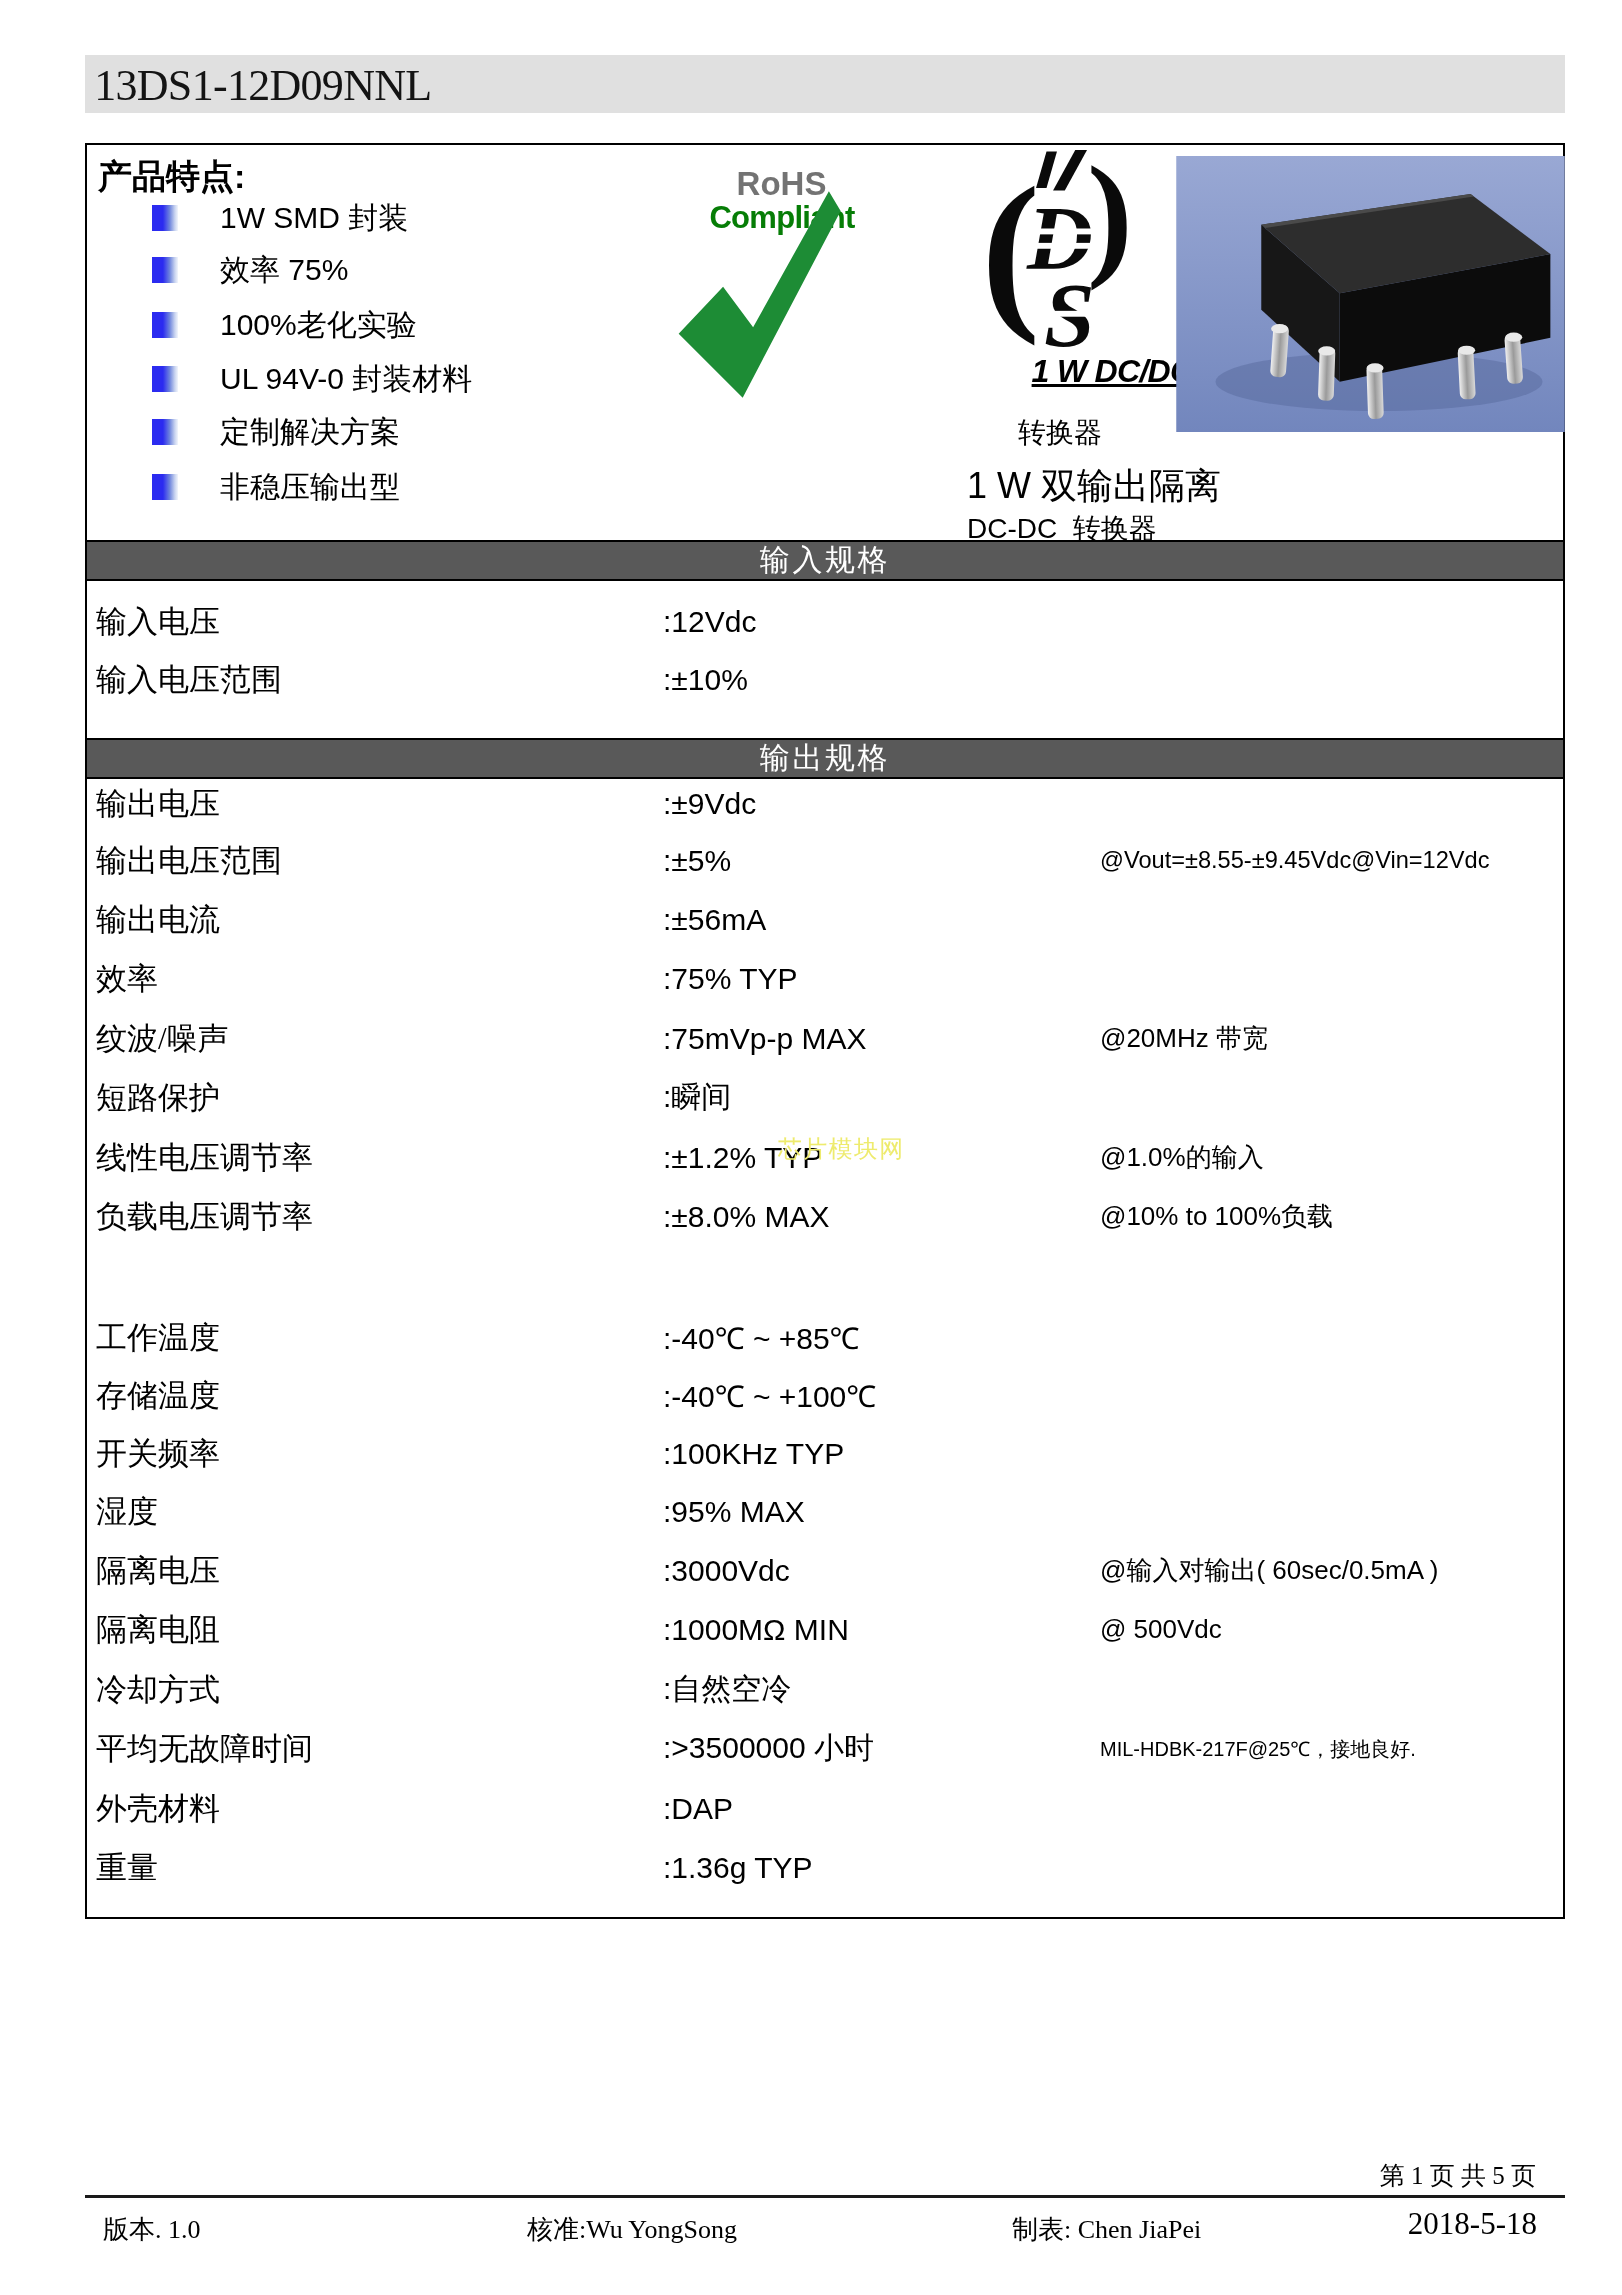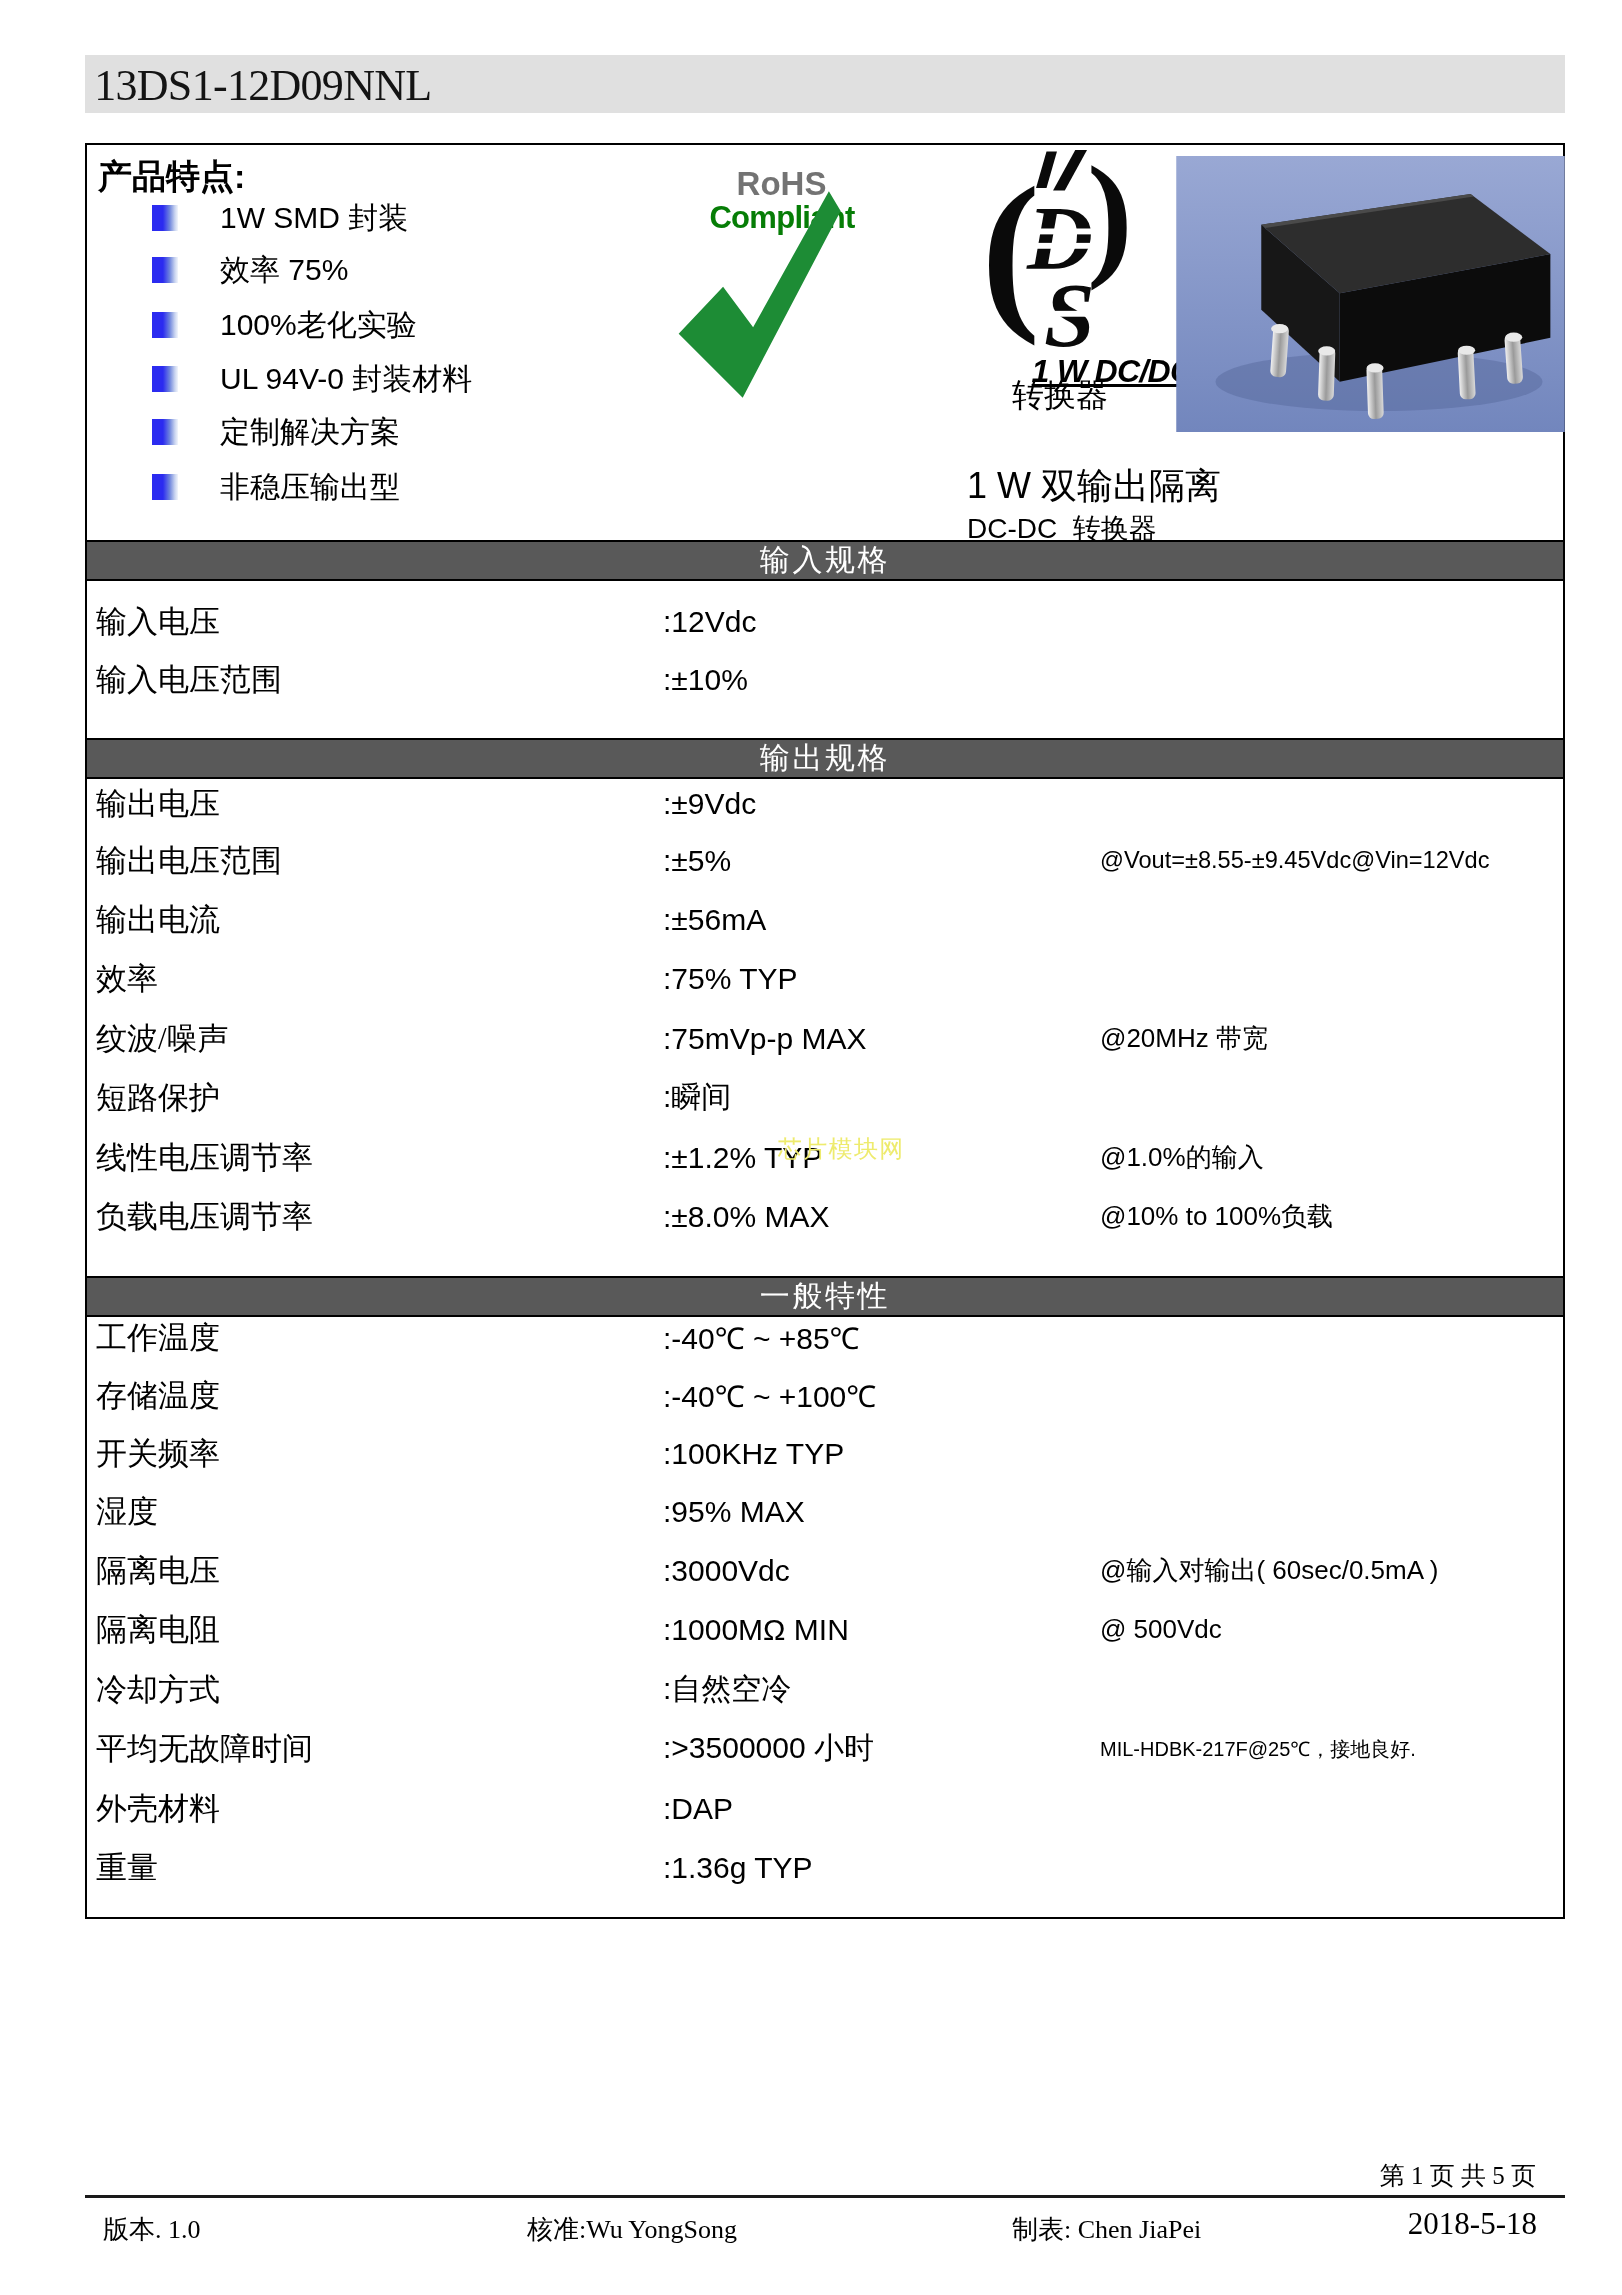--- a/index.html
+++ b/index.html
@@ -27,21 +27,21 @@
   .rohs-1{position:absolute;left:690px;top:165px;width:183px;text-align:center;
           font-size:33px;font-weight:bold;color:#737373;}
   .rohs-2{position:absolute;left:674px;top:200px;width:216px;text-align:center;
           font-size:31px;font-weight:bold;color:#067d06;letter-spacing:-0.7px;}
   .check-svg{position:absolute;left:677px;top:190px;}
 
   
   .logo-svg{position:absolute;left:989px;top:150px;}
   .pl1{position:absolute;left:1004px;top:353px;width:216px;text-align:center;
        font-size:32px;font-weight:bold;font-style:italic;letter-spacing:-0.7px;text-decoration:underline;}
-  .pl2{position:absolute;left:952px;top:374px;width:216px;text-align:center;font-size:32px;}
+  .pl2{position:absolute;left:952px;top:414px;width:216px;text-align:center;font-size:28px;}
   .pl3{position:absolute;left:967px;top:462px;font-size:36px;white-space:pre;}
   .pl4{position:absolute;left:967px;top:510px;font-size:28px;white-space:pre;}
 
   .photo{position:absolute;left:1176px;top:156px;}
 
   
   .bar{position:absolute;left:87px;width:1476px;height:41px;background:#595959;
        border-top:2.6px solid #000;border-bottom:2.6px solid #000;box-sizing:border-box;
        color:#fff;display:flex;align-items:center;justify-content:center;
        font-family:"Liberation Serif",serif;font-size:30px;letter-spacing:2.6px;}
@@ -157,21 +157,20 @@
       <ellipse cx="158" cy="264" rx="13" ry="7" fill="#e9e9e9"></ellipse>
       <ellipse cx="230" cy="298" rx="13" ry="7" fill="#e9e9e9"></ellipse>
       <ellipse cx="304" cy="324" rx="13" ry="7" fill="#e9e9e9"></ellipse>
       <ellipse cx="444" cy="297" rx="13" ry="7" fill="#e9e9e9"></ellipse>
       <ellipse cx="516" cy="277" rx="13" ry="7" fill="#e9e9e9"></ellipse>
     </g>
   </svg>
 
   <div class="bar" style="top:540px">输入规格</div>
   <div class="bar" style="top:738px">输出规格</div>
-  <div class="bar" style="top:1276px">一般特性</div>
 
   <div class="row" style="top:592px">
     <span class="lbl">输入电压</span>
     <span class="val">:12Vdc</span>
     <span class="rem"></span>
   </div>
   <div class="row" style="top:650px">
     <span class="lbl">输入电压范围</span>
     <span class="val">:±10%</span>
     <span class="rem"></span>

